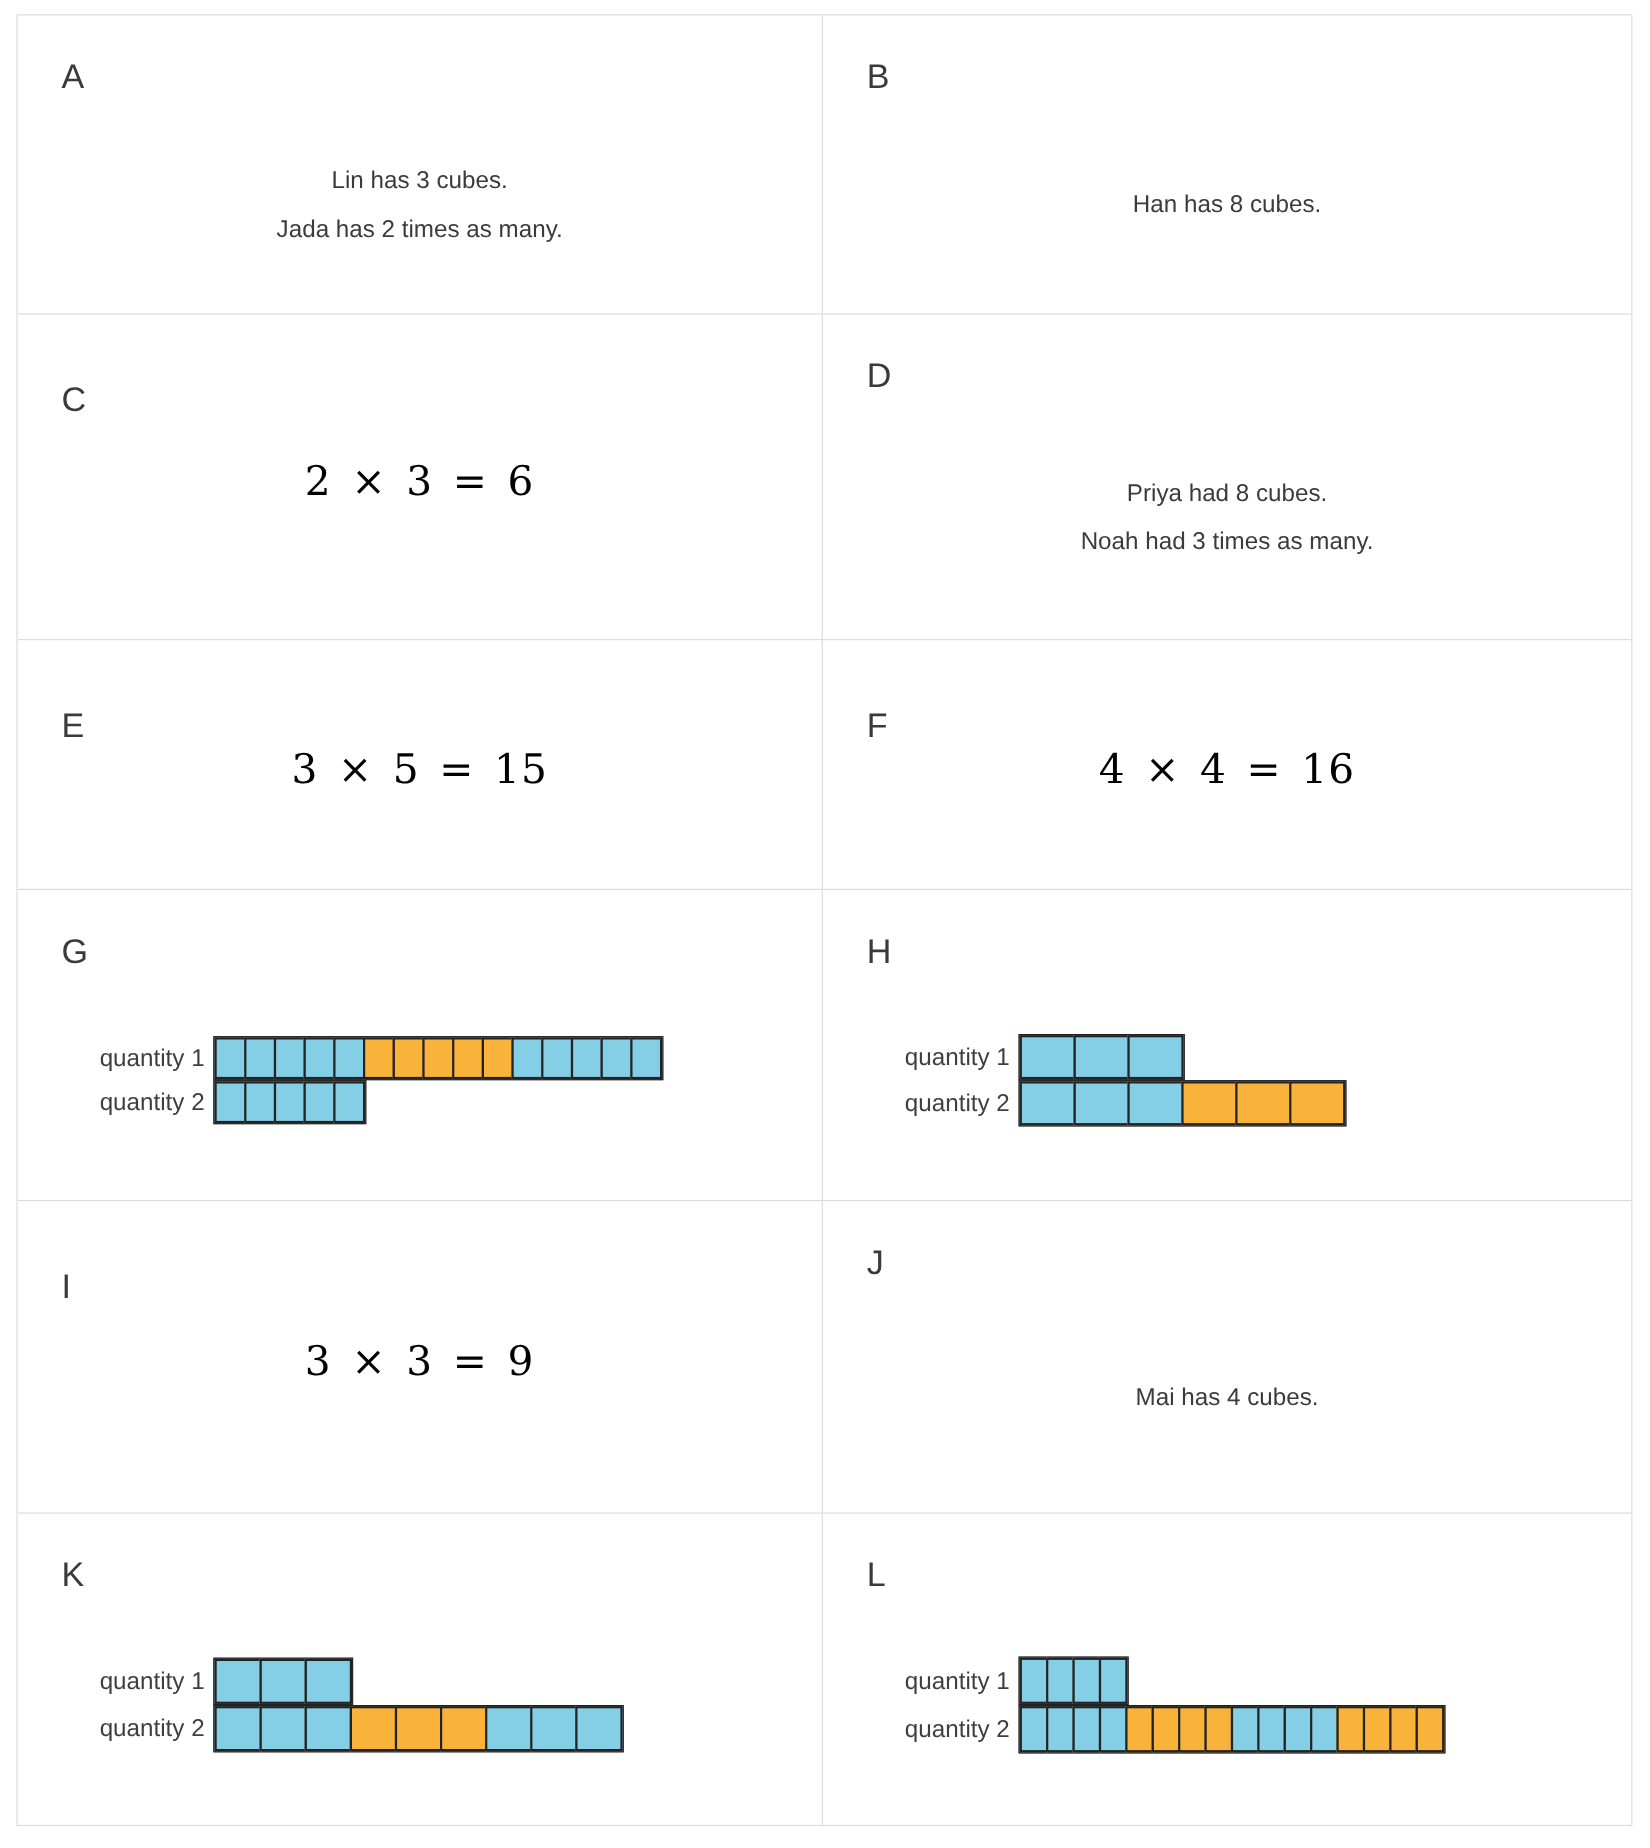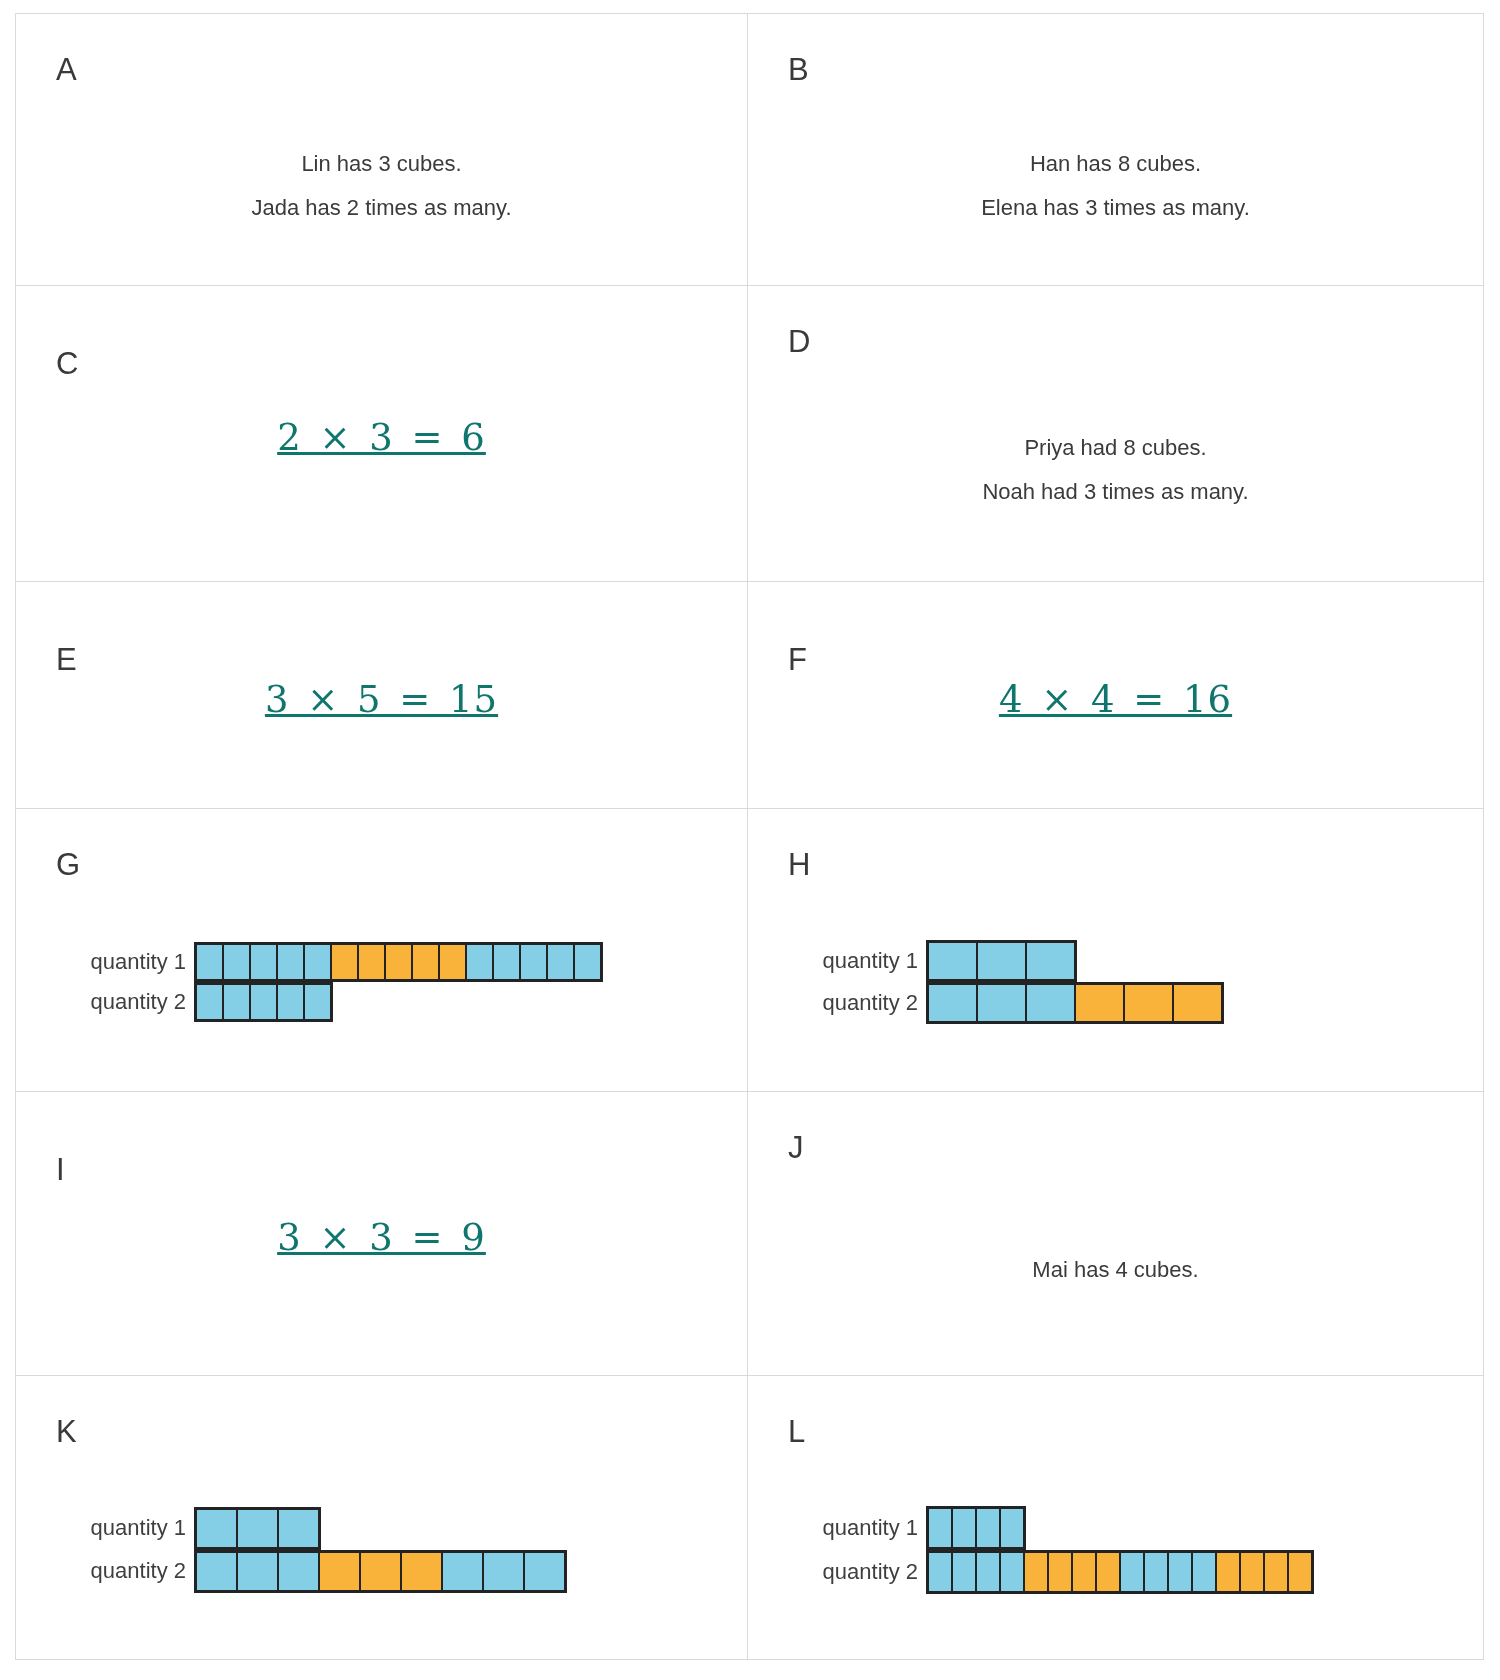--- a/index.html
+++ b/index.html
@@ -38,22 +38,22 @@
     height:100%;
     box-sizing:border-box;
     display:flex; flex-direction:column;
     align-items:center; justify-content:center;
   }
   .t-statement .card-body { padding-top:74px; gap:15px; }
   .stmt-line { font-size:22px; color:#3b3b3b; line-height:1.3; }
   .t-equation .card-body { padding-top:8px; }
   .equation {
     font-family:"DejaVu Serif", serif;
-    font-size:37px; color:#0f766e;
-    letter-spacing:1px; word-spacing:5px;text-decoration:underline;
+    font-size:37px; color:#000000;
+    letter-spacing:1px; word-spacing:5px;
   }
   .t-diagram .card-body {
     align-items:flex-start;
     padding-top:64px; padding-left:18px;
   }
   .dg-row { display:flex; align-items:center; }
   .dg-label {
     width:152px; text-align:right; margin-right:8px;
     font-size:22px; color:#3f3f3f; white-space:nowrap;
   }
@@ -74,21 +74,20 @@
     <div class="card-label">A</div>
     <div class="card-body">
         <div class="stmt-line">Lin has 3 cubes.</div>
         <div class="stmt-line">Jada has 2 times as many.</div>
       </div>
   </section>
   <section class="card t-statement">
     <div class="card-label">B</div>
     <div class="card-body">
         <div class="stmt-line">Han has 8 cubes.</div>
-        <div class="stmt-line">Elena has 3 times as many.</div>
       </div>
   </section>
   <section class="card t-equation">
     <div class="card-label">C</div>
     <div class="card-body">
         <div class="equation">2 × 3 = 6</div>
       </div>
   </section>
   <section class="card t-statement">
     <div class="card-label">D</div>

